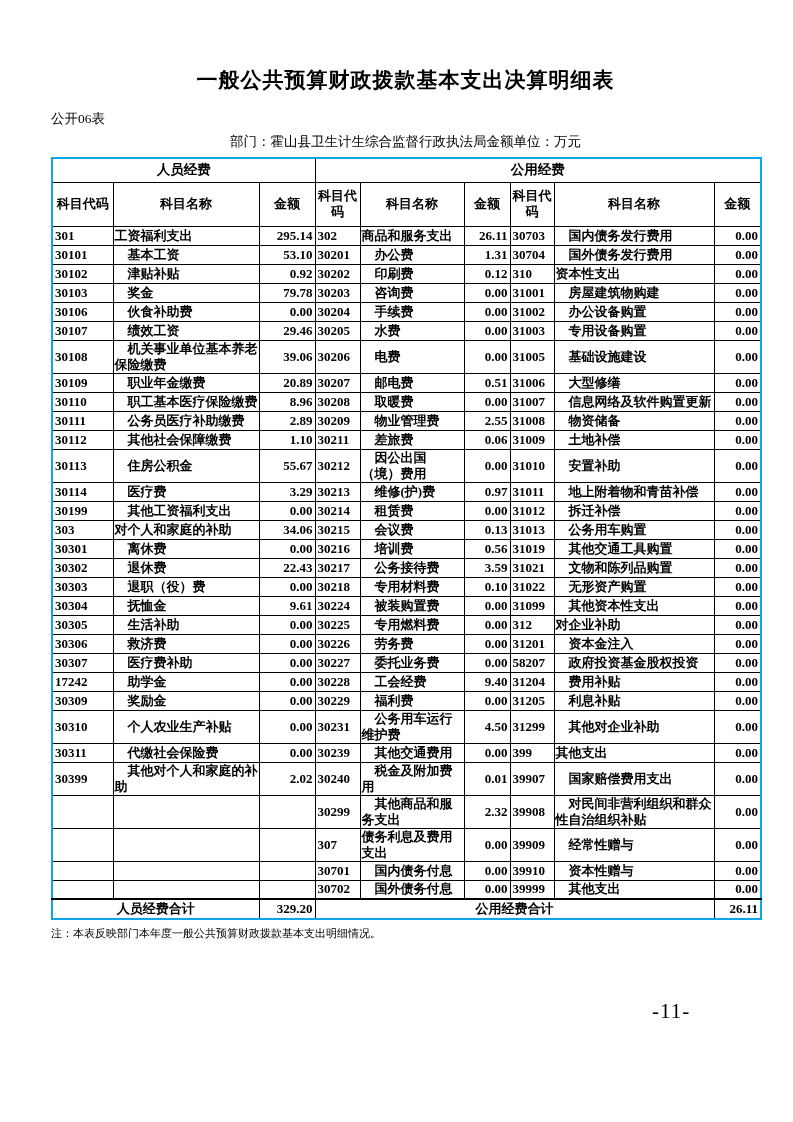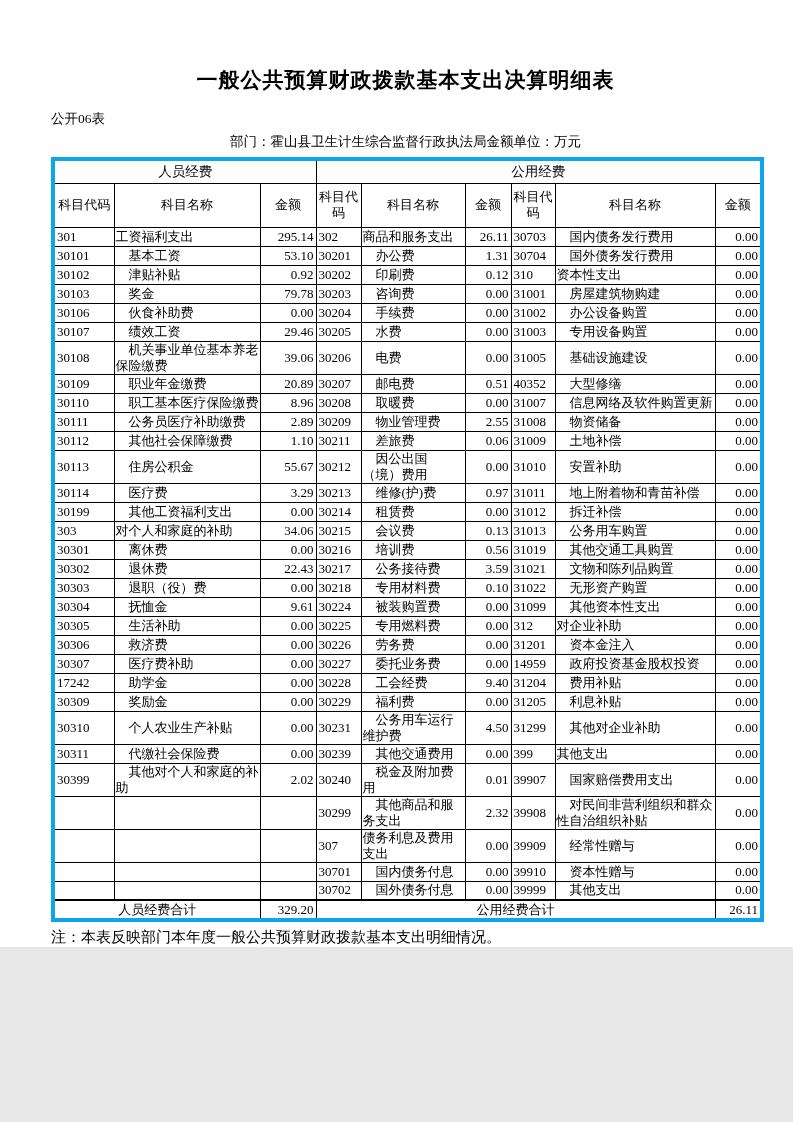--- a/index.html
+++ b/index.html
@@ -1,55 +1,56 @@
 <!DOCTYPE html>
 <html><head>
 <meta charset="utf-8">
 <style>
   * { margin:0; padding:0; box-sizing:border-box; }
   html,body { background:#e8e8e8; }
   .sheet {
     position:relative;
-    width:793px; height:947px;
+    width:793px; height:1122px;
     margin:0 auto;
     background:#ffffff;
     color:#000;
     font-family:"Liberation Serif","DejaVu Serif",serif;
     overflow:hidden;
   }
   .content { padding:66px 33px 0 51px; }
   .doc-title {
     font-family:"Liberation Sans","DejaVu Sans",sans-serif;
     font-size:21px; font-weight:bold;
     text-align:center; letter-spacing:1px;
     margin-bottom:16px;
   }
   .form-no { text-align:left; font-size:13.5px; margin-bottom:5px; }
   .meta-line { display:flex; justify-content:center; font-size:13.5px; margin-bottom:6px; }
   table.budget {
     border-collapse:collapse; table-layout:fixed;
     width:709px;
-    border:4px solid #0ea5e9;
+    border:2px solid #0ea5e9;
+    font-weight:bold;
   }
   table.budget td {
     border:1px solid #000;
     font-size:13px; line-height:16px;
     vertical-align:middle;
     word-break:break-all; overflow:hidden;
   }
   tr.group-header td { height:24px; text-align:center; font-size:13.5px; }
   tr.col-header td  { height:44px; text-align:center; padding:0 1px; }
   tr.data-row td { height:19px; }
   td.code { padding-left:2px; text-align:left; }
   td.name { padding:0 1px; text-align:left; }
   td.name.ind { text-indent:13px; }
   td.amt  { padding-right:2px; text-align:right; }
   tr.totals-row td { height:20px; border-top:2px solid #000; }
   tr.totals-row td.label { text-align:center; }
-  .note { font-size:15px; margin-top:6px; }
+  .note { font-size:11px; margin-top:6px; }
   .page-no {
     position:absolute; top:999px; left:652px;
     font-size:21px; letter-spacing:1px;
   }
 </style>
 </head>
 <body>
 
 <div class="sheet">
   <div class="content">
@@ -171,21 +172,21 @@
             <td class="name ind">基础设施建设</td>
             <td class="amt">0.00</td>
           </tr>
           <tr class="data-row">
             <td class="code">30109</td>
             <td class="name ind">职业年金缴费</td>
             <td class="amt">20.89</td>
             <td class="code">30207</td>
             <td class="name ind">邮电费</td>
             <td class="amt">0.51</td>
-            <td class="code">40352</td>
+            <td class="code">31006</td>
             <td class="name ind">大型修缮</td>
             <td class="amt">0.00</td>
           </tr>
           <tr class="data-row">
             <td class="code">30110</td>
             <td class="name ind">职工基本医疗保险缴费</td>
             <td class="amt">8.96</td>
             <td class="code">30208</td>
             <td class="name ind">取暖费</td>
             <td class="amt">0.00</td>
@@ -325,21 +326,21 @@
             <td class="name ind">资本金注入</td>
             <td class="amt">0.00</td>
           </tr>
           <tr class="data-row">
             <td class="code">30307</td>
             <td class="name ind">医疗费补助</td>
             <td class="amt">0.00</td>
             <td class="code">30227</td>
             <td class="name ind">委托业务费</td>
             <td class="amt">0.00</td>
-            <td class="code">14959</td>
+            <td class="code">58207</td>
             <td class="name ind">政府投资基金股权投资</td>
             <td class="amt">0.00</td>
           </tr>
           <tr class="data-row">
             <td class="code">17242</td>
             <td class="name ind">助学金</td>
             <td class="amt">0.00</td>
             <td class="code">30228</td>
             <td class="name ind">工会经费</td>
             <td class="amt">9.40</td>

